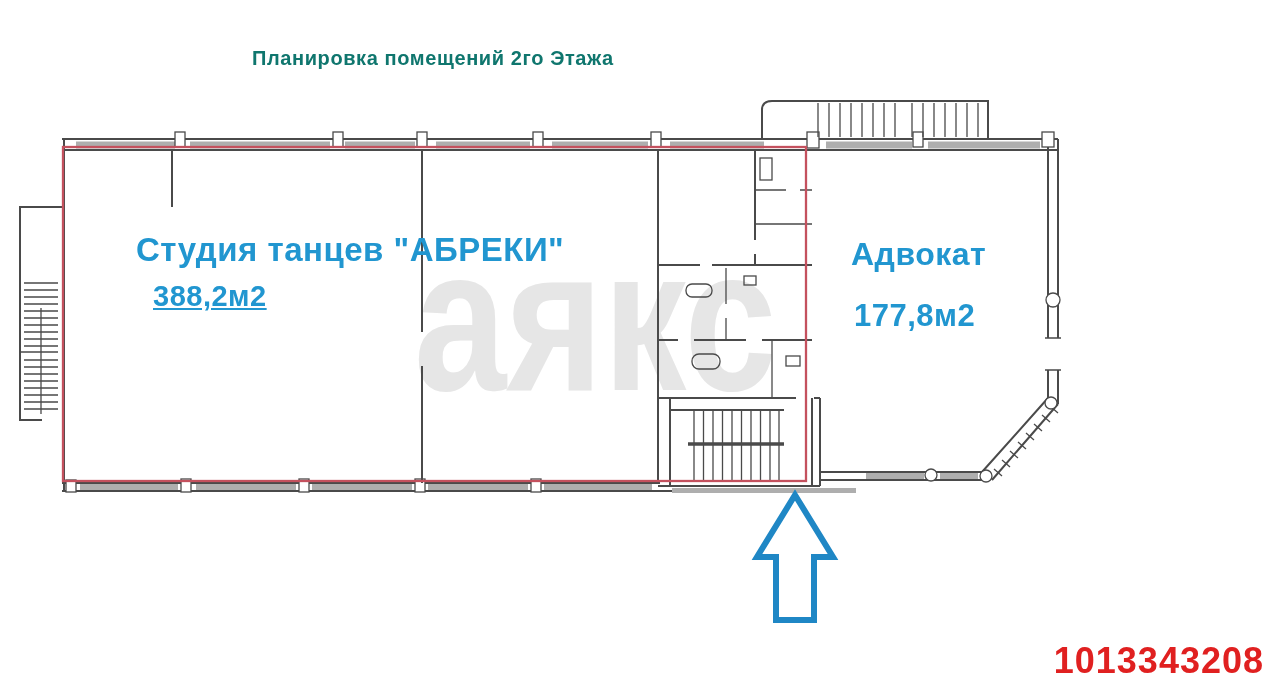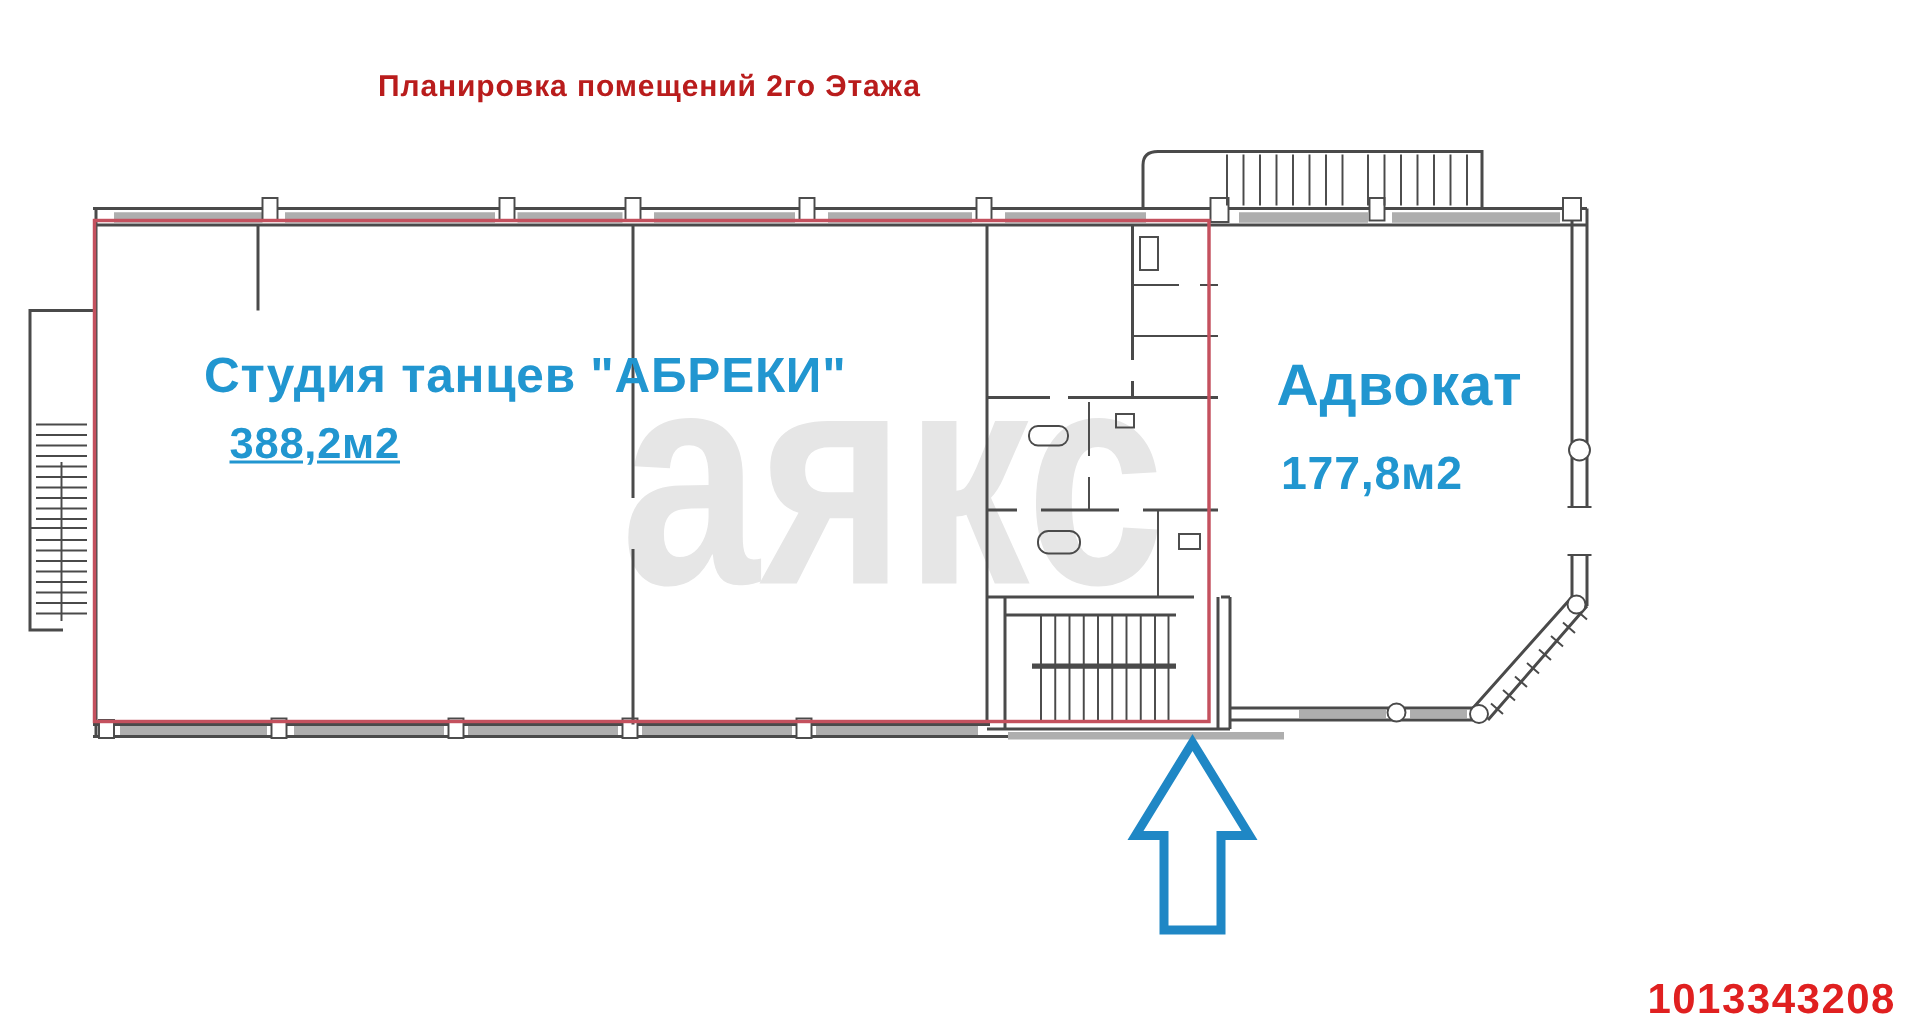--- a/index.html
+++ b/index.html
@@ -2,42 +2,42 @@
 <html><head>
 <meta charset="utf-8">
 <style>
   html,body{margin:0;padding:0;}
   body{
     width:1280px;height:687px;position:relative;background:#ffffff;
     font-family:"Liberation Sans", sans-serif;overflow:hidden;
   }
   .title{
     position:absolute;left:252px;top:47px;
-    font-size:20px;font-weight:bold;color:#b91c1c;letter-spacing:.6px;
+    font-size:20px;font-weight:bold;color:#0f766e;letter-spacing:.6px;
     white-space:nowrap;z-index:3;
   }
   .watermark{
     position:absolute;left:414px;top:234px;z-index:0;
     font-size:205px;font-weight:bold;line-height:170px;
     color:var(--watermark-gray,#e6e6e6);
     transform:scaleX(.81);transform-origin:left top;
     white-space:nowrap;user-select:none;
   }
   .plan-svg{position:absolute;left:0;top:0;z-index:1;}
   .room-label{
     position:absolute;z-index:2;font-weight:bold;color:var(--label-blue,#2196d0);
     white-space:nowrap;letter-spacing:.5px;
   }
   .studio-name{left:136px;top:231px;font-size:33px;}
   .studio-area{left:153px;top:280px;font-size:29px;text-decoration:underline;}
-  .advokat-name{left:851px;top:236px;font-size:39px;}
+  .advokat-name{left:851px;top:236px;font-size:32px;}
   .advokat-area{left:854px;top:278px;font-size:31px;margin-top:20px;}
   .listing-id{
     position:absolute;right:16px;bottom:5px;z-index:3;
-    font-size:28px;font-weight:bold;color:var(--id-red,#e02020);
+    font-size:36px;font-weight:bold;color:var(--id-red,#e02020);
     letter-spacing:1px;
   }
   .wall{stroke:var(--wall-gray,#4a4a4a);fill:none;}
   .w2{stroke-width:2;}
   .w1{stroke-width:1.3;}
   .win{fill:#9a9a9a;opacity:.8;stroke:none;}
   .col{fill:#ffffff;stroke:var(--wall-gray,#4a4a4a);stroke-width:1.3;}
   .red-line{stroke:var(--outline-red,#c4515e);stroke-width:2.3;fill:none;}
   .arrow-path{stroke:var(--arrow-blue,#1f87c5);stroke-width:6;fill:#ffffff;stroke-linejoin:miter;}
 </style>

